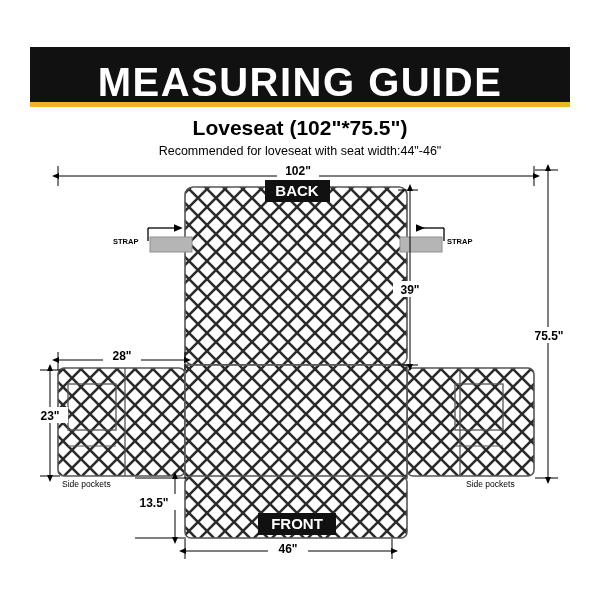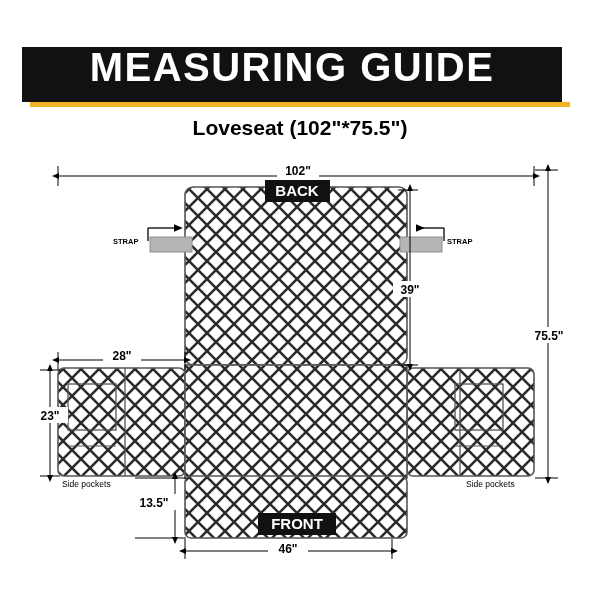--- a/index.html
+++ b/index.html
@@ -13,27 +13,27 @@
   #page {
     position: relative;
     width: 600px;
     height: 600px;
     background: #ffffff;
     overflow: hidden;
   }
   
   #header-banner {
     position: absolute;
-    left: 22px;
+    left: 30px;
     top: 47px;
     width: 540px;
     height: 55px;
     background: #111111;
     display: flex;
-    align-items: flex-start;
+    align-items: flex-end;
     justify-content: center;
   }
   #header-title {
     color: #ffffff;
     font-size: 40px;
     font-weight: bold;
     letter-spacing: 1.5px;
     line-height: 1;
     white-space: nowrap;
   }
@@ -101,20 +101,21 @@
 <body>
 
 <div id="page">
 
   <div id="header-banner">
     <span id="header-title">MEASURING GUIDE</span>
   </div>
   <div id="header-underline"></div>
 
   <div id="product-title">Loveseat (102"*75.5")</div>
+  <div id="product-subtitle">Recommended for loveseat with seat width:44"-46"</div>
 
   <svg id="diagram" viewBox="0 0 600 600">
     <defs>
 
       <pattern id="lattice" width="18" height="18" patternUnits="userSpaceOnUse" patternTransform="rotate(0)">
         <rect width="18" height="18" fill="#ffffff"></rect>
         <path d="M -4 4 L 4 -4 M 0 18 L 18 0 M 14 22 L 22 14" stroke="#2b2b2b" stroke-width="2.6" fill="none"></path>
         <path d="M -4 14 L 4 22 M 0 0 L 18 18 M 14 -4 L 22 4" stroke="#2b2b2b" stroke-width="2.6" fill="none"></path>
       </pattern>
       <marker id="arrL" markerWidth="8" markerHeight="8" refX="7" refY="4" orient="auto">

